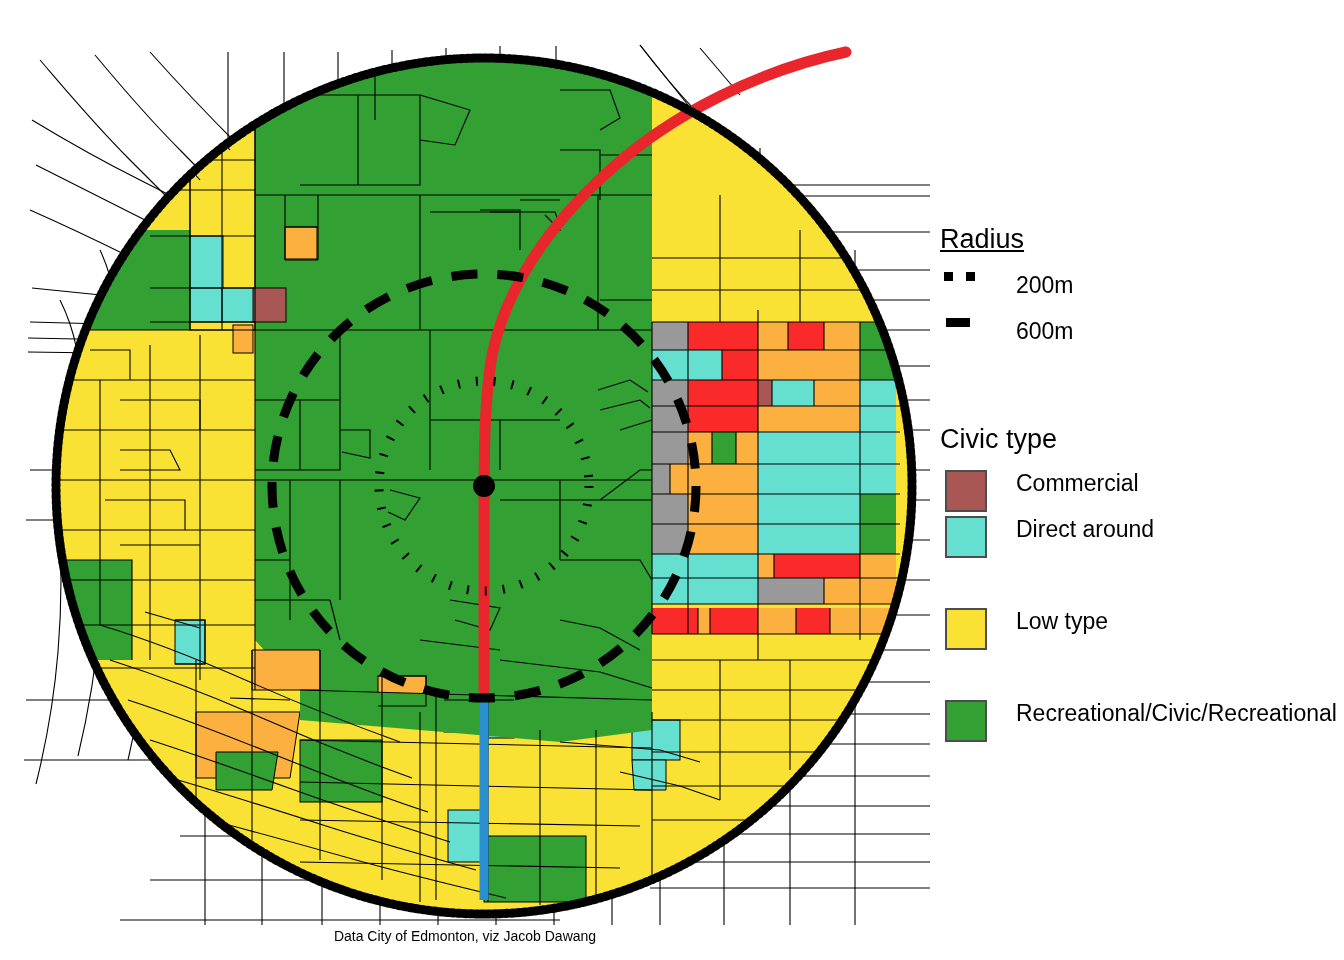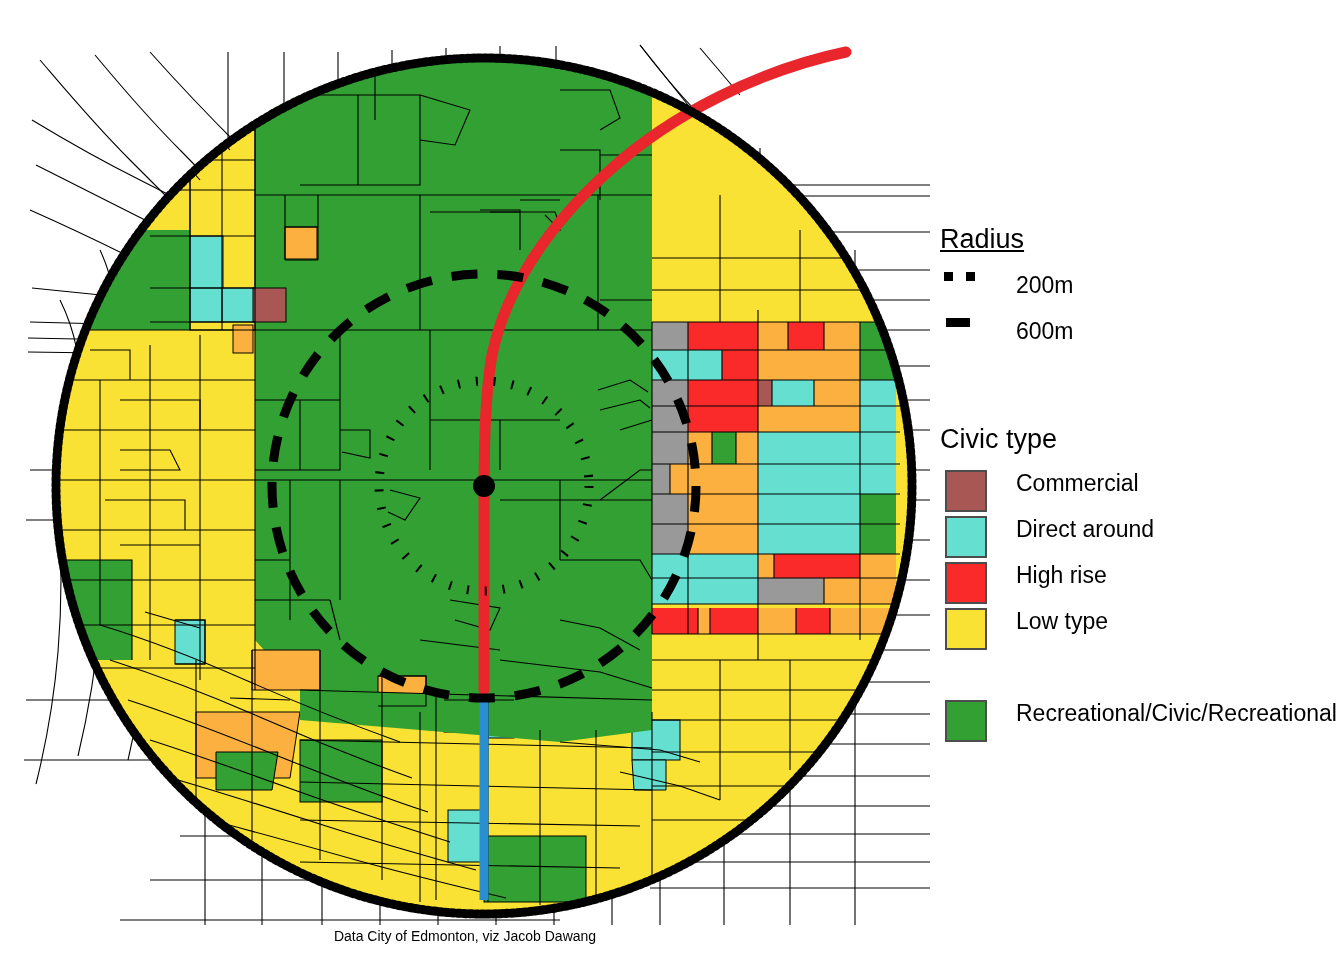--- a/index.html
+++ b/index.html
@@ -484,26 +484,20 @@
       <span class="lbl">Commercial</span>
     </div>
 
     <div class="legend-row" style="top:516px">
       <span class="key">
         <span class="swatch" id="sw1" style="background: rgb(100, 223, 208);"></span>
       </span>
       <span class="lbl">Direct around</span>
     </div>
 
-    <div class="legend-row" style="top:562px">
-      <span class="key">
-        <span class="swatch" id="sw2" style="background: rgb(250, 42, 42);"></span>
-      </span>
-      <span class="lbl">High rise</span>
-    </div>
 
     <div class="legend-row" style="top:608px">
       <span class="key">
         <span class="swatch" id="sw3" style="background: rgb(250, 226, 52);"></span>
       </span>
       <span class="lbl">Low type</span>
     </div>
 
 
     <div class="legend-row" style="top:700px">

